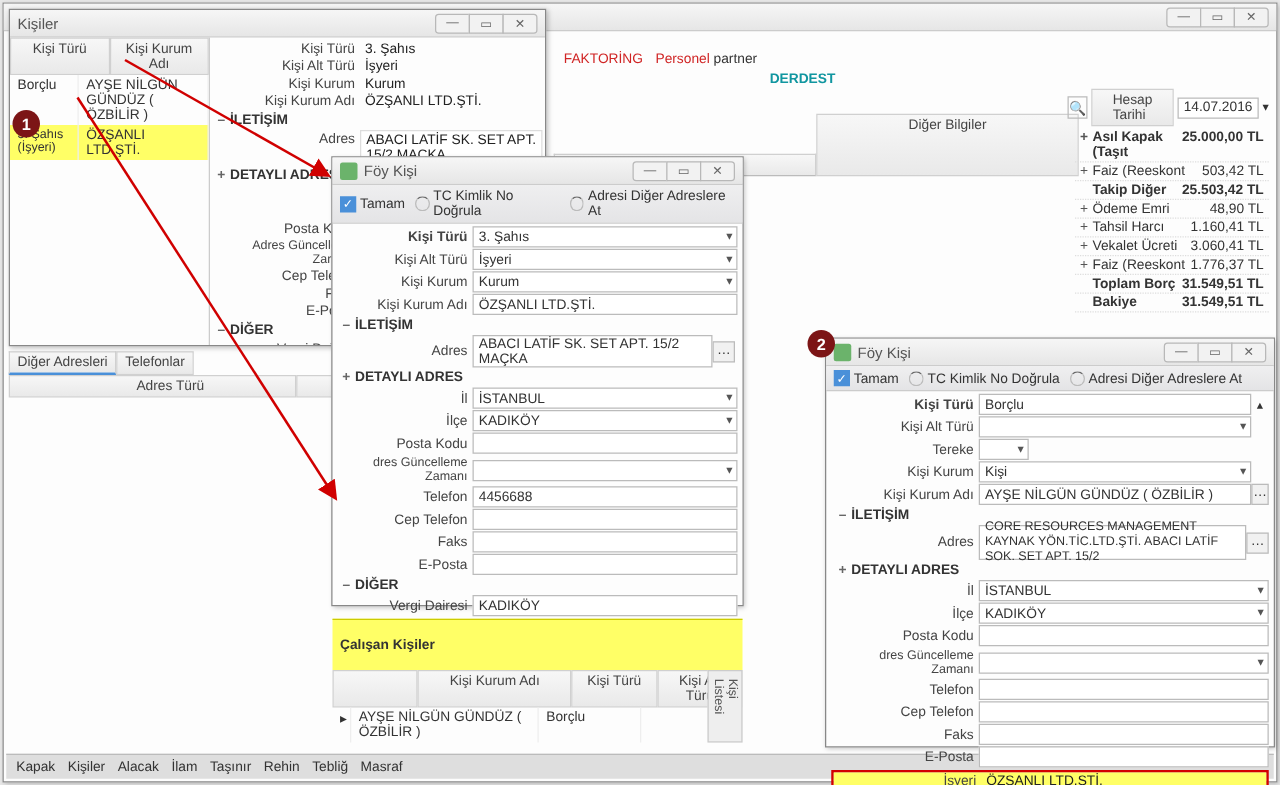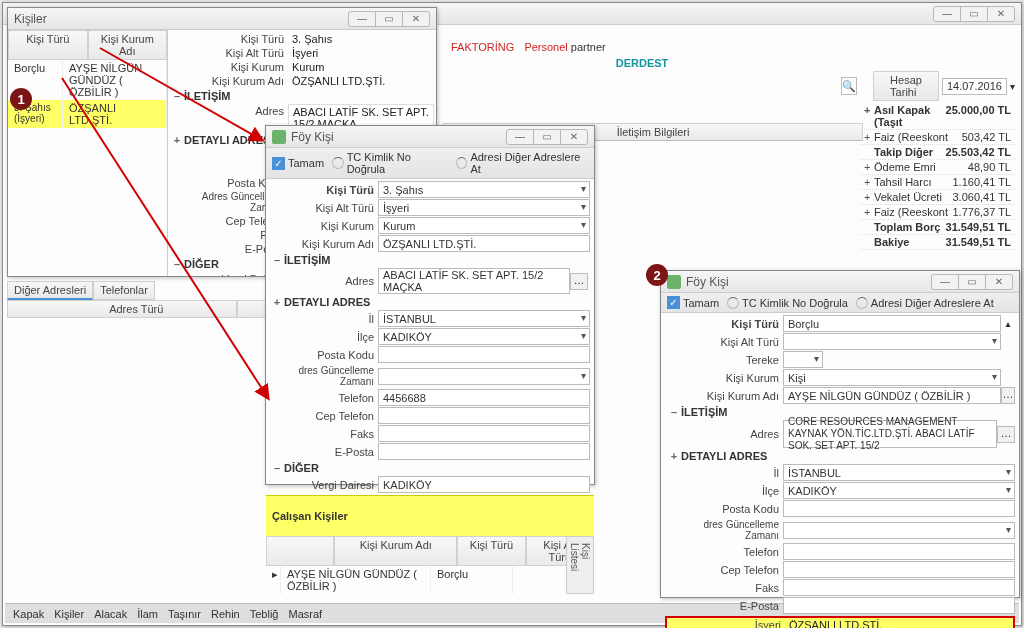--- a/index.html
+++ b/index.html
@@ -262,31 +262,32 @@
 
   <div class="panel" style="left:448px; top:38px; right:6px; height:14px; display:flex; gap:10px;">
     <span class="red">FAKTORİNG</span>
     <span><span class="red">Personel</span> <span>partner</span></span>
     <span class="teal bold">DERDEST</span>
   </div>
 
   <div class="panel" style="left:440px; top:88px; width:420px;">
     <div style="display:flex;">
       <div class="th" style="flex:1; text-align:center; border-bottom-color:#bbb;margin-top:32px;">İletişim Bilgileri</div>
+      <div class="th" style="flex:1; text-align:center;">Diğer Bilgiler</div>
     </div>
     <div style="padding:3px 6px;">
       <span class="link">Kesinleşti</span>
       <span class="link">23.11.2015</span>
     </div>
   </div>
 
   <div class="panel" style="right:6px; top:68px; width:155px;">
     <div style="display:flex; align-items:center; gap:3px; justify-content:flex-end; margin-bottom:2px;">
       <div style="width:18px;height:18px;border:1px solid #bbb;display:flex;align-items:center;justify-content:center;">🔍</div>
-      <span class="th" style="padding:2px 16px;margin-left:13px;">Hesap Tarihi</span>
+      <span class="th" style="padding:2px 16px;">Hesap Tarihi</span>
       <span class="input-like" style="width:66px;">14.07.2016</span>
       <span style="font-size:10px;">▾</span>
     </div>
     <div id="summary-rows">
         <div class="summary-row bold">
           <span class="pm">+</span>
           <span class="lbl">Asıl Kapak (Taşıt</span>
           <span class="val">25.000,00 TL</span>
         </div>
         <div class="summary-row">

